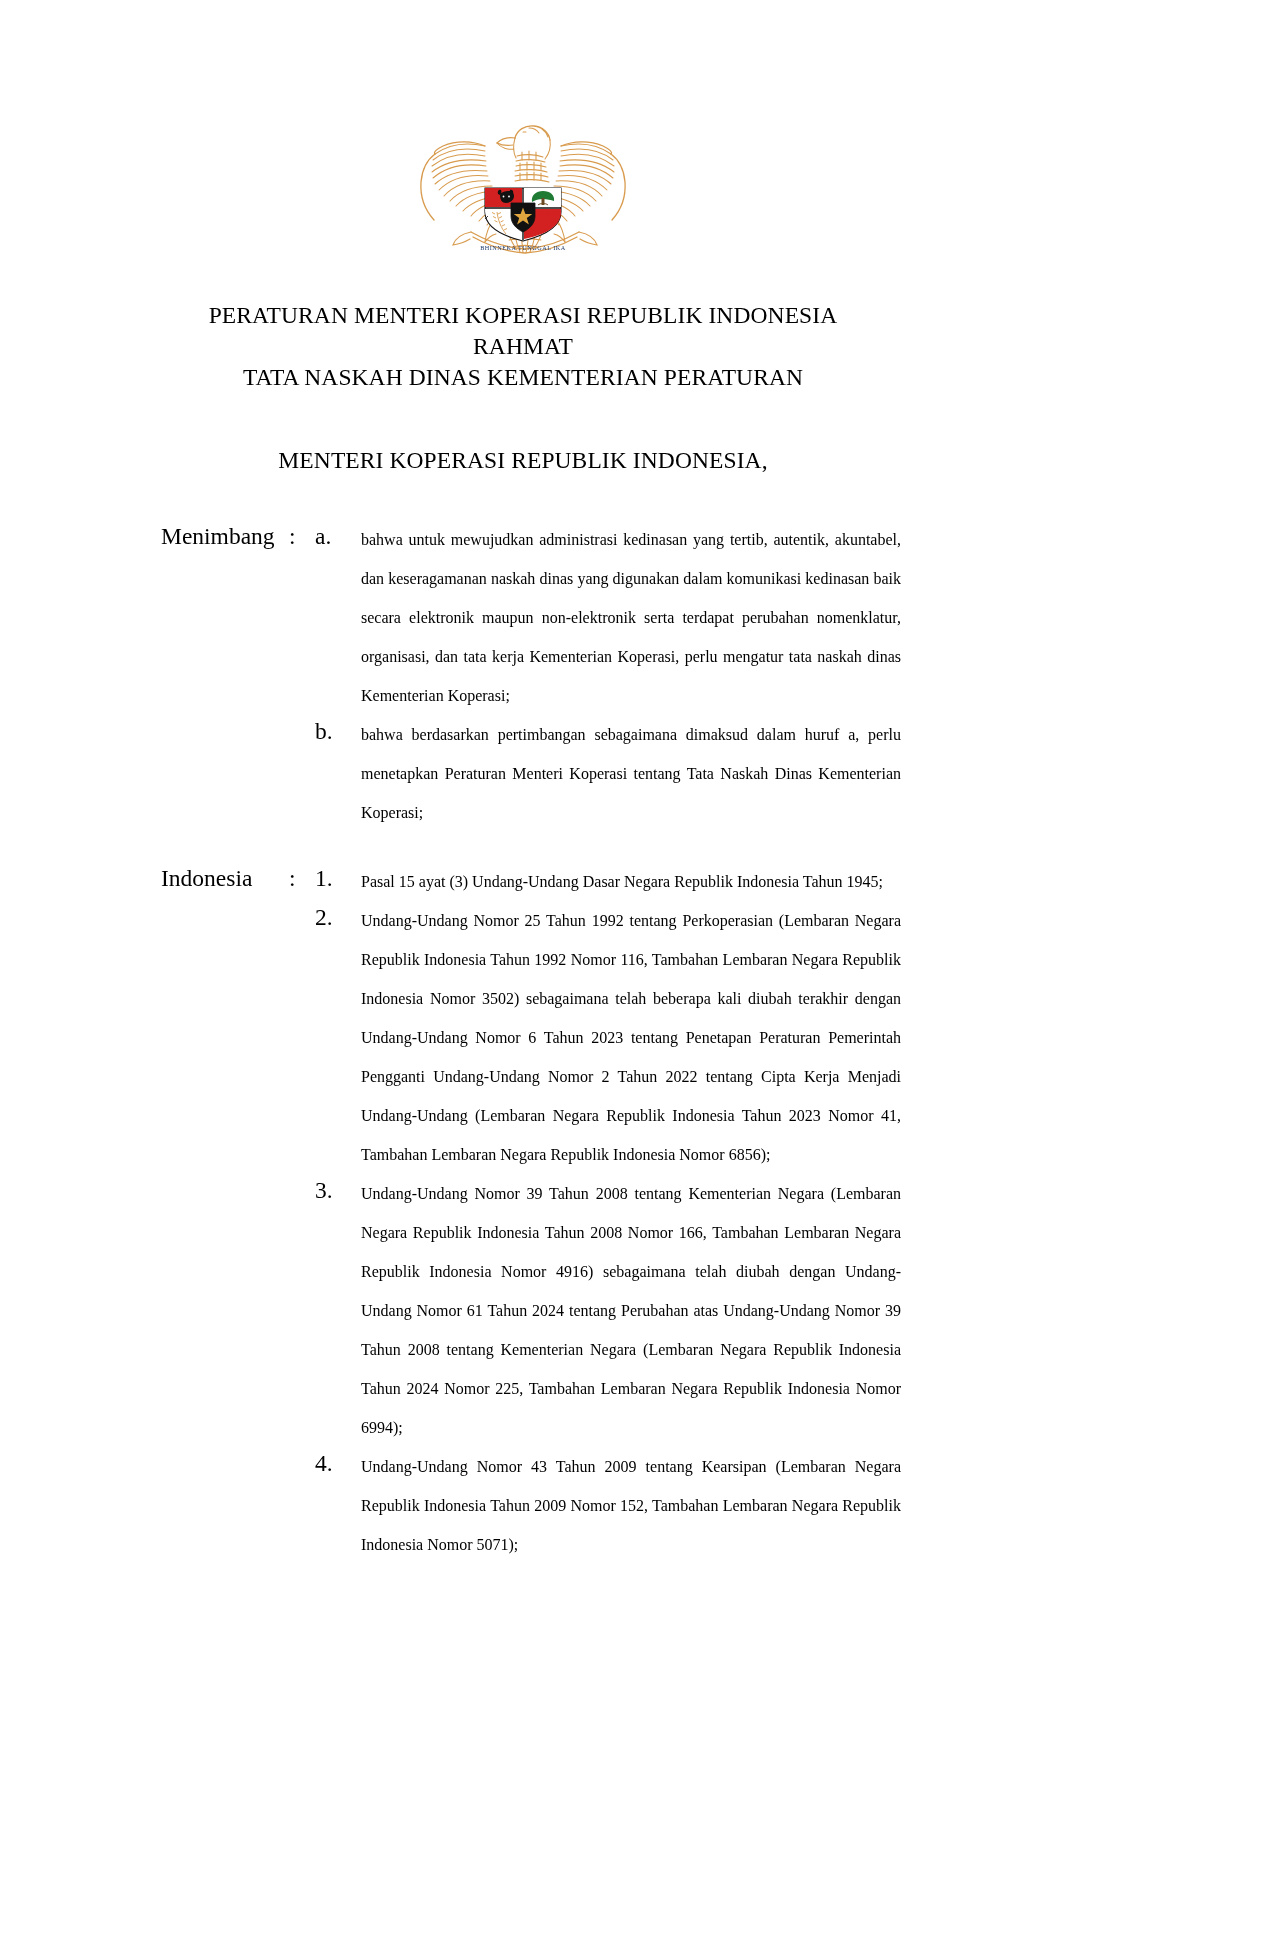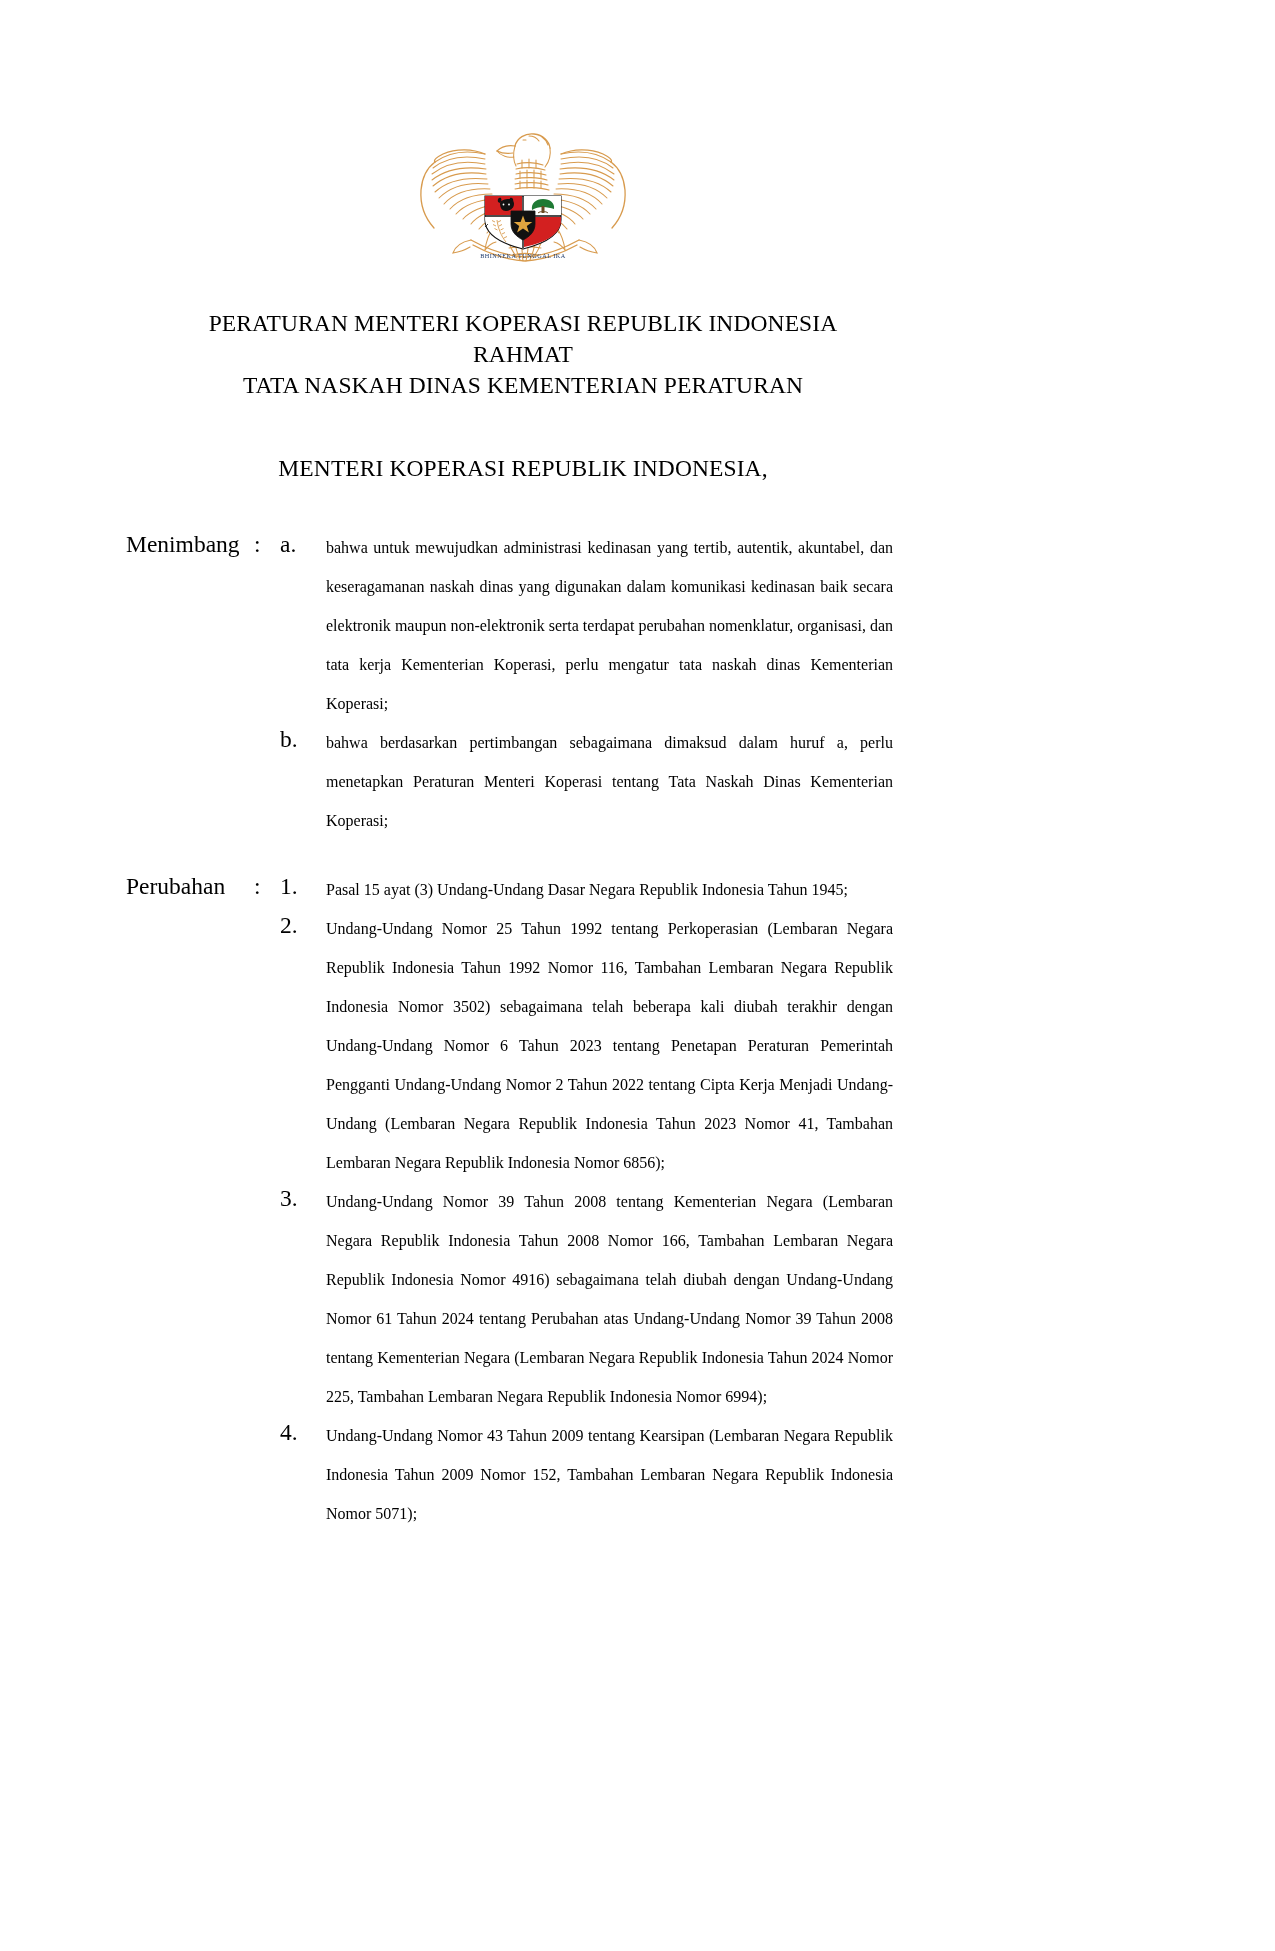--- a/index.html
+++ b/index.html
@@ -14,21 +14,21 @@
     font-family: "Liberation Serif", "DejaVu Serif", serif;
     color: #000000;
     position: relative;
     overflow: hidden;
   }
 
   .page {
     width: 1046px;
     height: 1951px;
     box-sizing: border-box;
-    padding: 8px;
+    padding: 0;
     position: relative;
   }
 
   
   .emblem-wrap {
     width: 100%;
     display: flex;
     justify-content: center;
     padding-top: 108px;
   }
@@ -64,20 +64,21 @@
     align-items: flex-start;
     margin-bottom: 0;
   }
   .clause + .clause { margin-top: 30px; }
 
   .clause-label {
     width: 128px;
     flex: 0 0 128px;
     font-size: 23.5px;
     line-height: 33.5px;
+    margin-left: 43px;
   }
   .clause-colon {
     width: 26px;
     flex: 0 0 26px;
     font-size: 23.5px;
     line-height: 33.5px;
   }
   .clause-items {
     flex: 1 1 auto;
   }
@@ -269,21 +270,21 @@
           <div class="item-text">bahwa untuk mewujudkan administrasi kedinasan yang tertib, autentik, akuntabel, dan keseragamanan naskah dinas yang digunakan dalam komunikasi kedinasan baik secara elektronik maupun non-elektronik serta terdapat perubahan nomenklatur, organisasi, dan tata kerja Kementerian Koperasi, perlu mengatur tata naskah dinas Kementerian Koperasi;</div>
         </div>
         <div class="item">
           <div class="item-marker">b.</div>
           <div class="item-text">bahwa berdasarkan pertimbangan sebagaimana dimaksud dalam huruf a, perlu menetapkan Peraturan Menteri Koperasi tentang Tata Naskah Dinas Kementerian Koperasi;</div>
         </div>
       </div>
     </div>
 
     <div class="clause">
-      <div class="clause-label">Perubahan</div>
+      <div class="clause-label">Indonesia</div>
       <div class="clause-colon">:</div>
       <div class="clause-items">
         <div class="item">
           <div class="item-marker">1.</div>
           <div class="item-text nojustify">Pasal 15 ayat (3) Undang-Undang Dasar Negara Republik Indonesia Tahun 1945;</div>
         </div>
         <div class="item">
           <div class="item-marker">2.</div>
           <div class="item-text">Undang-Undang Nomor 25 Tahun 1992 tentang Perkoperasian (Lembaran Negara Republik Indonesia Tahun 1992 Nomor 116, Tambahan Lembaran Negara Republik Indonesia Nomor 3502) sebagaimana telah beberapa kali diubah terakhir dengan Undang-Undang Nomor 6 Tahun 2023 tentang Penetapan Peraturan Pemerintah Pengganti Undang-Undang Nomor 2 Tahun 2022 tentang Cipta Kerja Menjadi Undang-Undang (Lembaran Negara Republik Indonesia Tahun 2023 Nomor 41, Tambahan Lembaran Negara Republik Indonesia Nomor 6856);</div>
         </div>

